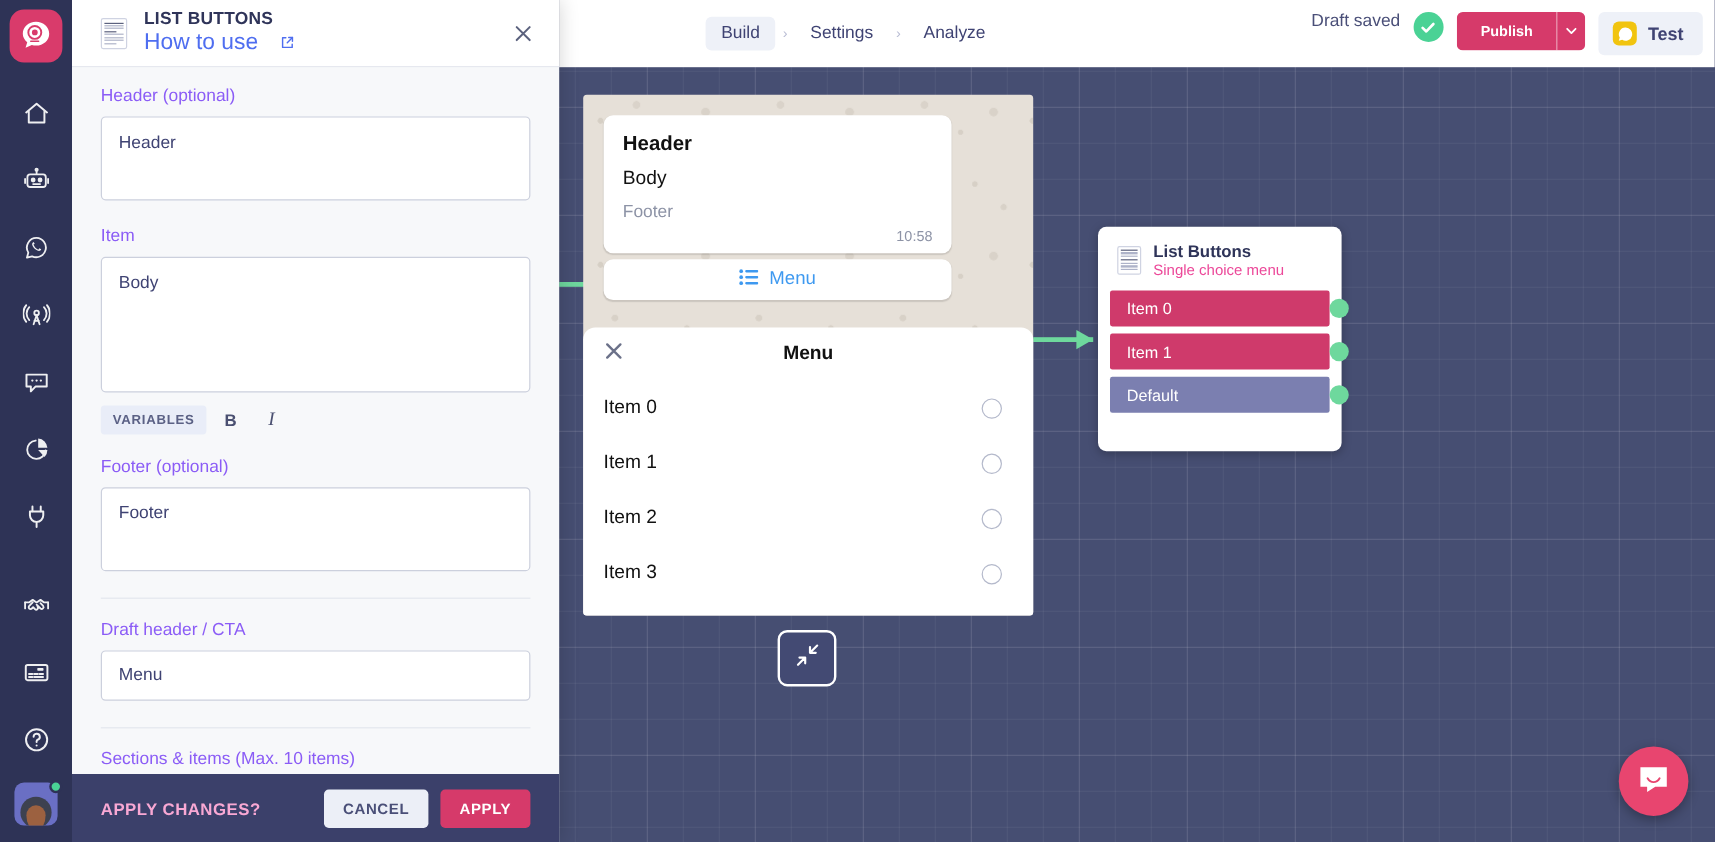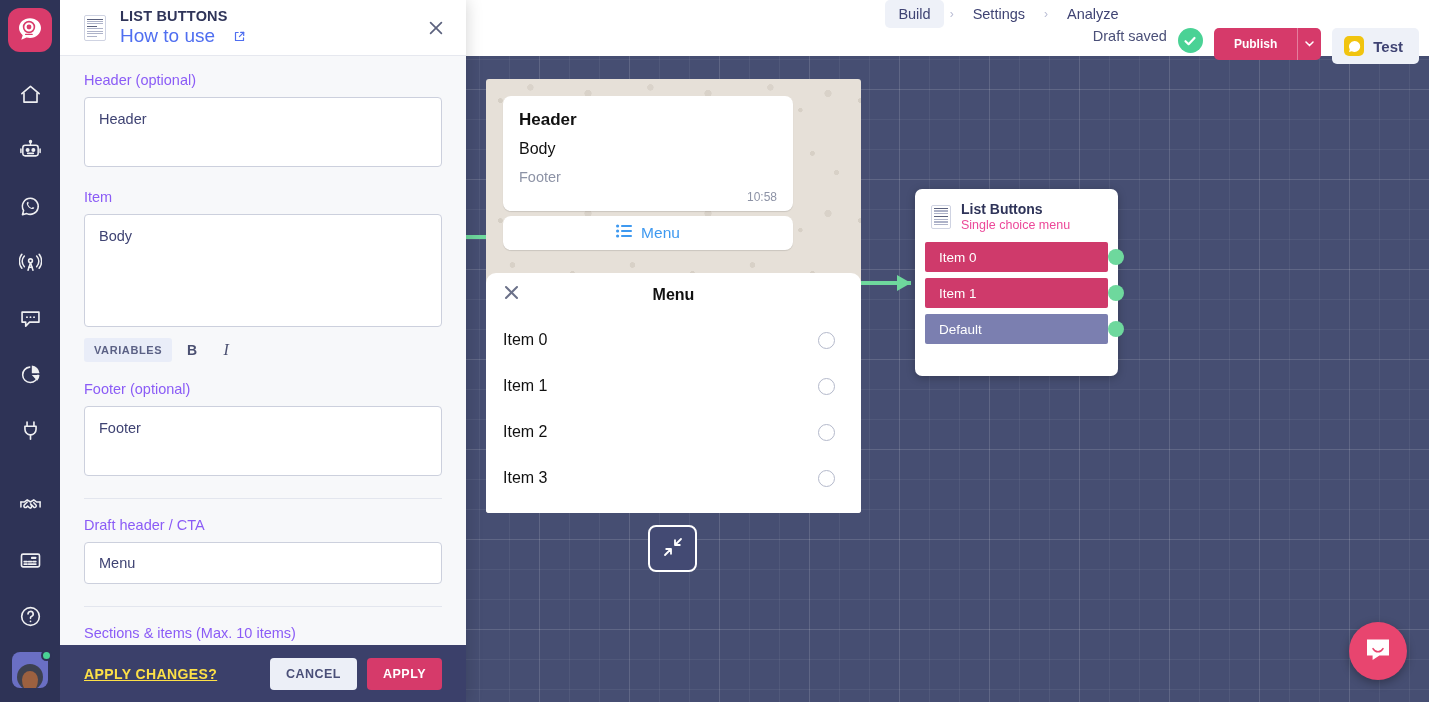--- a/index.html
+++ b/index.html
@@ -52,21 +52,21 @@
   .avatar .face { position: absolute; left: 5px; top: 7px; width: 16px; height: 21px;
     background: #9c6140; border-radius: 50% 50% 45% 45% / 40% 40% 60% 60%; }
   .status-dot {
     position: absolute; right: -2px; top: -2px; width: 11px; height: 11px;
     border-radius: 50%; background: #4ad295; border: 2px solid #2e3356;
   }
 
   
   .topbar {
     position: absolute; left: 466px; top: 0; right: 0; height: 56px;
-    background: #ffffff; display: flex; align-items: center; z-index: 20; flex-direction: column;
+    background: #ffffff; display: flex; align-items: center; z-index: 20;
   }
   .breadcrumb { display: flex; align-items: center; margin-left: 122px; }
   .crumb {
     font-size: 14.5px; color: #3f4373; padding: 6px 13px; border-radius: 5px; cursor: pointer;
     white-space: nowrap;
   }
   .crumb.active { background: #eef1f8; color: #3f4373; }
   .crumb-sep { color: #b9bdd4; font-size: 12px; padding: 0 6px; }
   .topbar-right { margin-left: auto; display: flex; align-items: flex-start; padding-right: 10px; gap: 11px; }
   .draft-saved { font-size: 14.5px; color: #4a4f78; }
@@ -143,21 +143,21 @@
   }
   .fmt-btn.ital { font-style: italic; font-family: "Liberation Serif", serif; font-weight: 400; font-size: 16px; }
   .divider { height: 1px; background: #e3e6ee; margin: 22px 0 18px 0; }
   .sp18 { height: 18px; }
   .sp22 { height: 22px; }
 
   .panel-foot {
     height: 57px; background: #3b406a; display: flex; align-items: center;
     padding: 0 24px; flex: none;
   }
-  .foot-label { font-size: 14px; font-weight: 700; color: #fde047; letter-spacing: .4px; text-decoration: underline; }
+  .foot-label { font-size: 14px; font-weight: 700; color: #f9a8d4; letter-spacing: .4px; }
   .foot-btns { margin-left: auto; display: flex; gap: 10px; }
   .cancel-btn {
     background: #eceff7; color: #4a4f78; font-size: 12.5px; font-weight: 700; letter-spacing: .5px;
     padding: 9px 16px; border: none; border-radius: 4px; cursor: pointer; margin-left: 48px;
   }
   .apply-btn {
     background: #d63a6a; color: #ffffff; font-size: 12.5px; font-weight: 700; letter-spacing: .5px;
     padding: 9px 16px; border: none; border-radius: 4px; cursor: pointer;
   }
 

